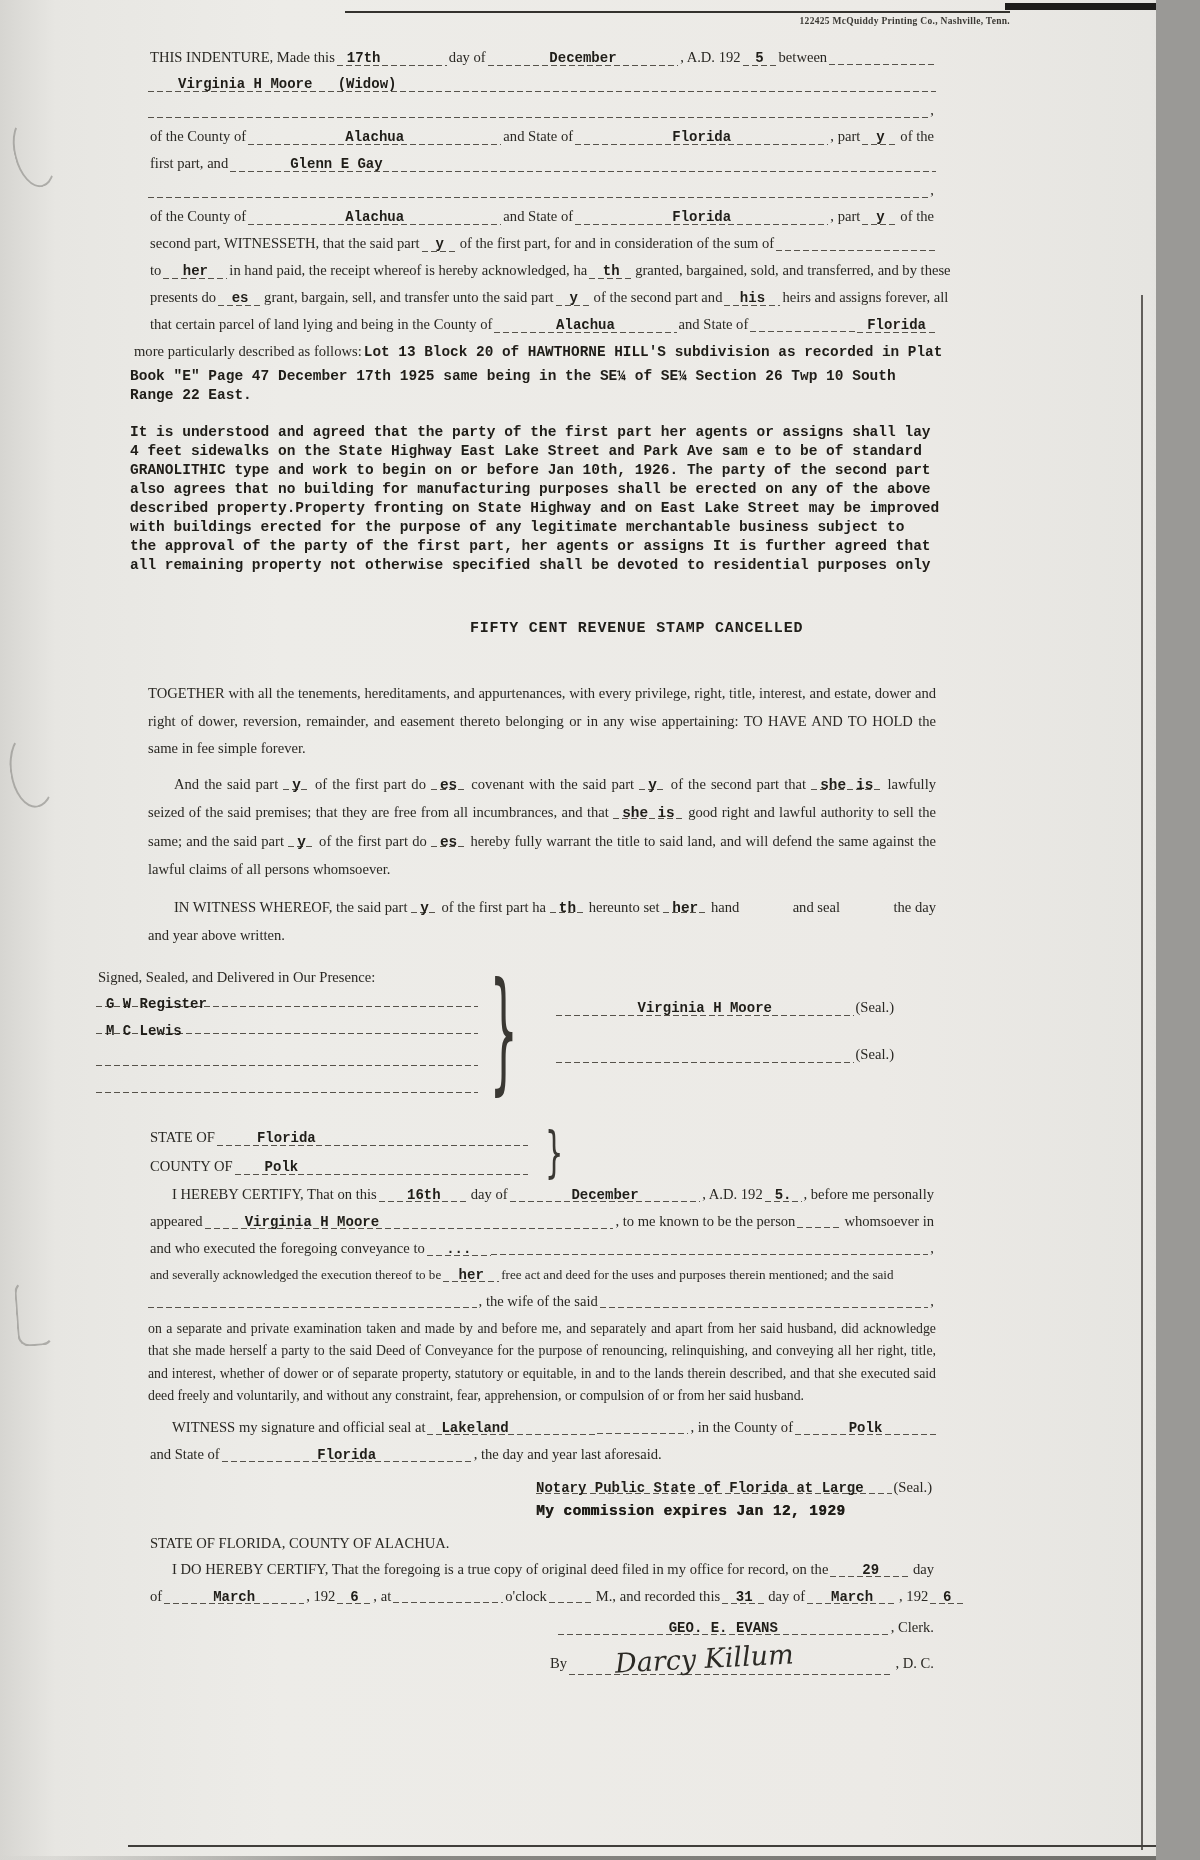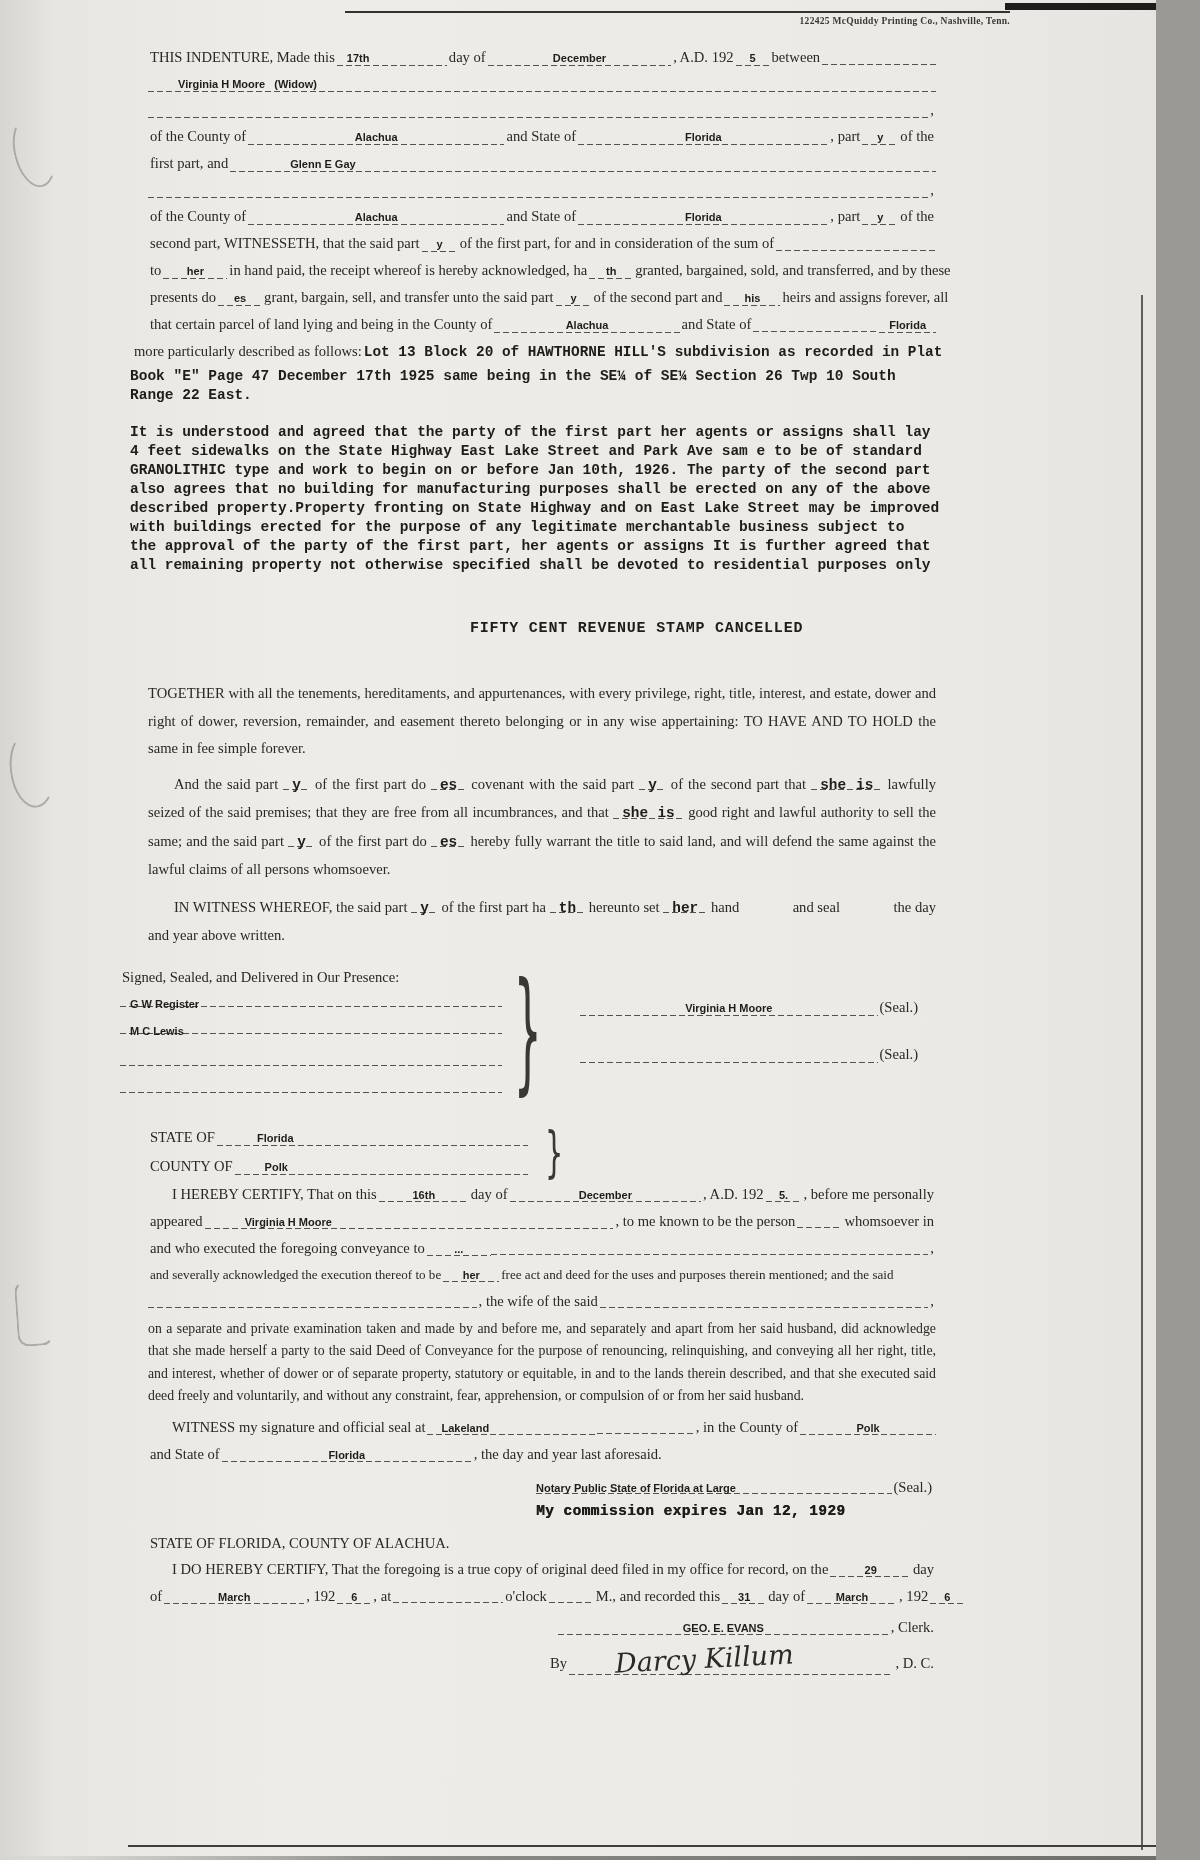--- a/index.html
+++ b/index.html
@@ -17,21 +17,21 @@
   .curl{position:absolute;border:2.5px solid #91908c;border-right-color:transparent;border-top-color:transparent;border-radius:50%;opacity:.65}
   .curl1{left:14px;top:116px;width:40px;height:72px;transform:rotate(-14deg)}
   .curl2{left:10px;top:732px;width:44px;height:76px;transform:rotate(-8deg)}
   .curl3{left:16px;top:1280px;width:36px;height:66px;border-radius:12px;transform:rotate(-4deg)}
   
   .content{position:relative;padding-top:44px}
   .ln{display:flex;align-items:baseline;width:788px;margin:0 0 0 148px;font-size:14.6px;line-height:26px;white-space:nowrap}
   .ln.wide{width:828px;margin-left:132px}
   .p{flex:0 0 auto;padding:0 2px}
   .ind{padding-left:24px}
-  .f{font-family:Liberation Sans, sans-serif;font-weight:bold;font-size:11px;color:#1f1d18;text-align:center;padding:0 10px;white-space:pre;flex:0 0 auto}
+  .f{font-family:Liberation Mono, monospace;font-weight:bold;font-size:14px;color:#1f1d18;text-align:center;padding:0 10px;white-space:pre;flex:0 0 auto}
   .ft{font-family:"Liberation Mono",monospace;font-weight:bold;font-size:14.4px;color:#1f1d18;white-space:pre;flex:0 0 auto}
   .u{background-image:linear-gradient(to right,#56524a 62%,rgba(0,0,0,0) 0);background-size:9px 1.4px;background-repeat:repeat-x;background-position:0 calc(100% - 5px)}
   .thru{background-position:0 calc(100% - 10px)}
   .gap{flex:1 1 auto}
   .gap:empty::before,.f:empty::before{content:"\00a0"}
   .grow{flex:1 1 auto}
   .left{text-align:left}
   .pl14{padding-left:14px}.pl30{padding-left:30px}.pl40{padding-left:40px}.pl60{padding-left:60px}
   .w34{flex:0 0 34px}.w36{flex:0 0 36px}.w44{flex:0 0 44px}.w56{flex:0 0 56px}.w64{flex:0 0 64px}
   .w90{flex:0 0 90px}.w110{flex:0 0 110px}.w140{flex:0 0 140px}.w170{flex:0 0 170px}.w250{flex:0 0 250px}
@@ -42,21 +42,21 @@
   .stamp{margin:44px 0 0 470px;letter-spacing:.8px;font-size:15px}
   
   .para{width:788px;margin:0 0 0 148px;font-size:14.6px;line-height:27.5px;text-align:justify;color:#2a2823}
   .para .fi{font-family:"Liberation Mono",monospace;font-weight:bold;font-size:14.4px;color:#1f1d18;padding:0 9px;white-space:pre}
   .para .gapi{display:inline-block;width:46px}
   .fi.u,.gapi.u{background-position:0 calc(100% - 2px)}
   .indent1{text-indent:26px}
   .small{font-size:13.8px;line-height:22.5px}
   .tight{font-size:13.1px}
   
-  .exec{display:flex;width:800px;margin:14px 0 0 120px;align-items:stretch}
+  .exec{display:flex;width:800px;margin:14px 0 0 96px;align-items:stretch}
   .exec-left{width:382px}
   .exec-left .ln{width:382px;margin:0;line-height:27px}
   .exec-mid{width:52px;display:flex;align-items:center;justify-content:center}
   .exec-right{flex:1;display:flex;flex-direction:column;justify-content:center;gap:20px;padding-left:26px}
   .exec-right .ln{width:100%;margin:0}
   .brace{font-family:"DejaVu Sans",sans-serif;color:#3a3833;line-height:1}
   .b-big{font-size:56px;transform:scaleY(2.35) scaleX(.8)}
   .b-small{font-size:32px;transform:scaleY(1.7) scaleX(.9)}
   
   .ackhead{display:flex;align-items:center;width:432px;margin:24px 0 0 148px}

